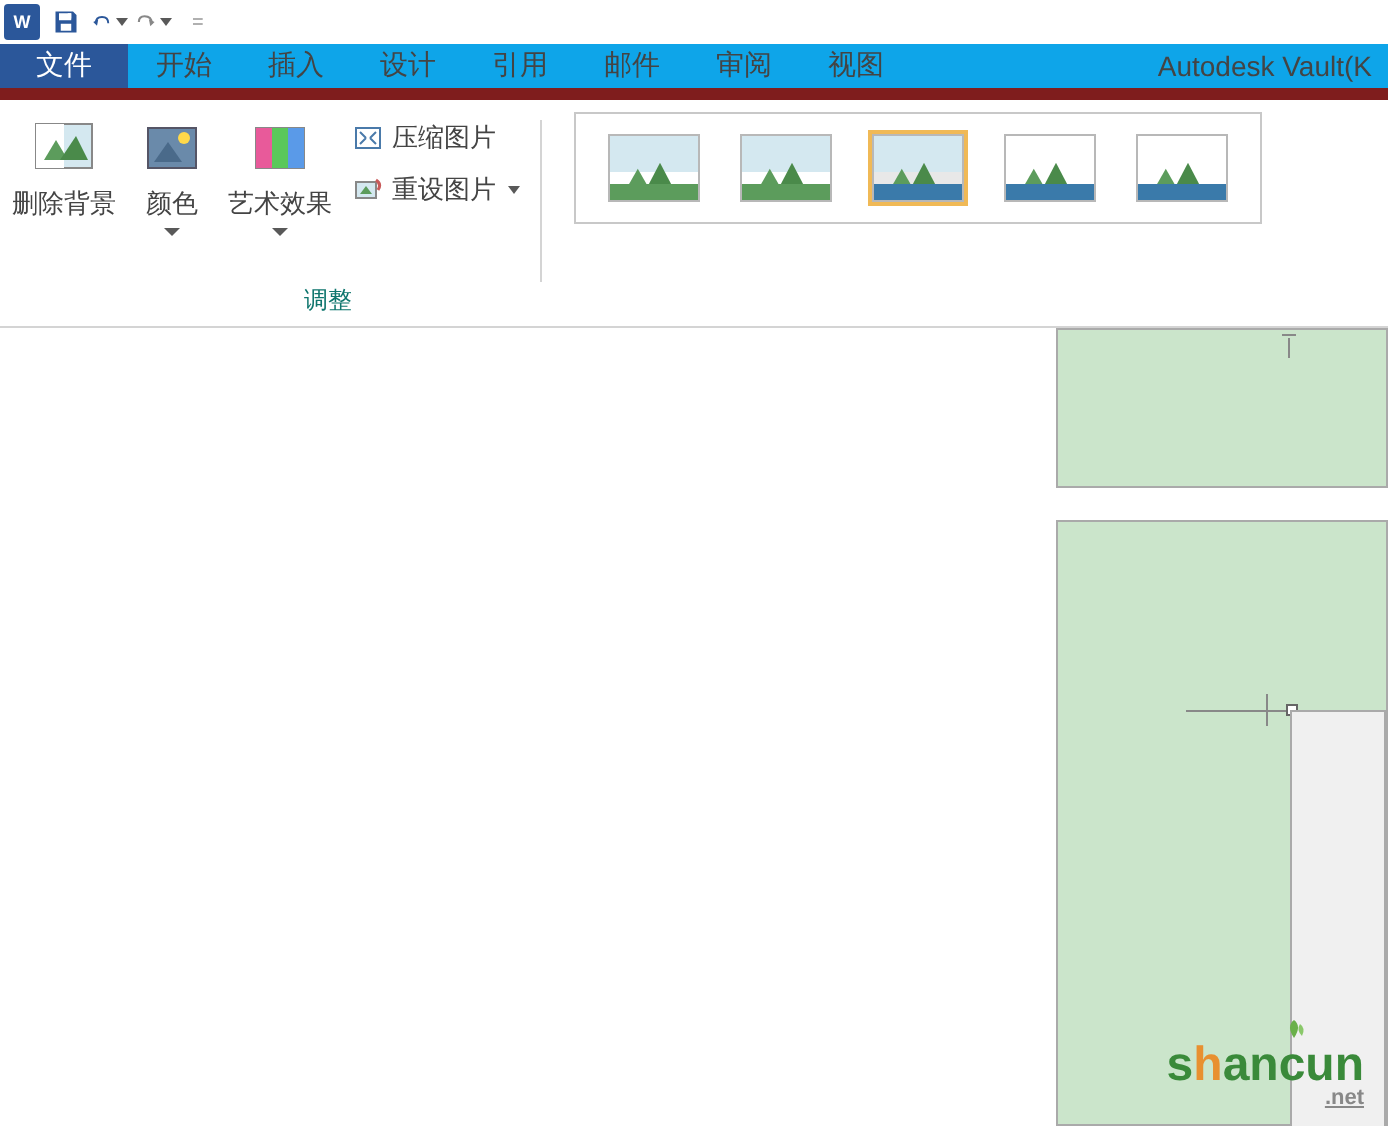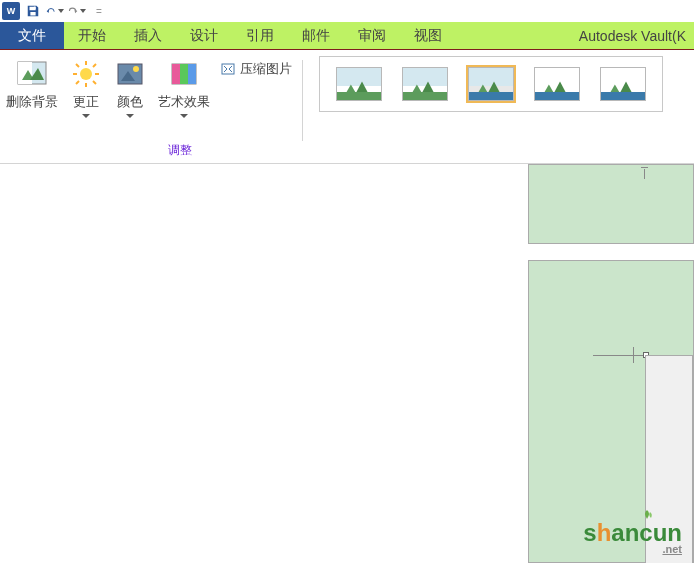--- a/index.html
+++ b/index.html
@@ -6,30 +6,30 @@
     body { width: 694px; height: 563px; background: #fff; overflow: hidden; position: relative; }
     
     .qat { height: 22px; background: #fff; display: flex; align-items: center; padding-left: 2px; gap: 4px; }
     .qat-icon { width: 18px; height: 18px; display: flex; align-items: center; justify-content: center; }
     .word-logo { width: 18px; height: 18px; background: #2b579a; color: #fff; font-size: 9px; font-weight: bold; display: flex; align-items: center; justify-content: center; border-radius: 2px; }
     .save-ico svg { width: 14px; height: 14px; }
     .undo-ico, .redo-ico { color: #2b579a; font-size: 14px; display: flex; align-items: center; }
     .undo-ico::after, .redo-ico::after { content: ''; border-left: 3px solid transparent; border-right: 3px solid transparent; border-top: 4px solid #595959; margin-left: 2px; }
     .qat-sep { color: #999; font-size: 10px; margin-left: 6px; }
     
-    .tabs { height: 28px; display: flex; align-items: stretch; background: #bef264; border-bottom: 1px solid #7f1d1d; }
+    .tabs { height: 28px; display: flex; align-items: stretch; background: #0ea5e9; border-bottom: 6px solid #7f1d1d; }
     .tab { padding: 0 14px; display: flex; align-items: center; font-size: 14px; color: #444; cursor: pointer; }
     .tab-file { background: #2b579a; color: #fff; padding: 0 18px; }
     .tab-vault { margin-left: auto; padding-right: 8px; }
     
     .ribbon { height: 114px; background: #fff; border-bottom: 1px solid #d4d4d4; display: flex; align-items: flex-start; padding-top: 6px; }
     
     .ribbon-group { display: flex; flex-direction: column; align-items: center; height: 100%; }
     .group-items { display: flex; align-items: flex-start; }
-    .group-label { font-size: 12px; color: #6d28d9; margin-top: auto; padding-bottom: 4px; }
+    .group-label { font-size: 12px; color: #0f766e; margin-top: auto; padding-bottom: 4px; }
     
     .big-btn { display: flex; flex-direction: column; align-items: center; padding: 2px 6px; cursor: pointer; }
     .big-btn .icon-slot { width: 32px; height: 32px; display: flex; align-items: center; justify-content: center; }
     .big-btn .btn-label { font-size: 13px; color: #444; margin-top: 4px; text-align: center; line-height: 1.2; }
     .big-btn .dd-arrow { width: 0; height: 0; border-left: 4px solid transparent; border-right: 4px solid transparent; border-top: 4px solid #595959; margin-top: 4px; }
     
     .small-btns { display: flex; flex-direction: column; gap: 4px; padding: 2px 4px; justify-content: flex-end; }
     .small-btn { display: flex; align-items: center; gap: 4px; font-size: 13px; color: #444; cursor: pointer; height: 22px; }
     .small-btn .si { width: 16px; height: 16px; display: flex; align-items: center; justify-content: center; }
     .small-btn .dd-arrow { width: 0; height: 0; border-left: 3px solid transparent; border-right: 3px solid transparent; border-top: 4px solid #595959; margin-left: 2px; }
@@ -115,39 +115,20 @@
         </svg>
     </div>
     <div class="btn-label">删除背景</div>
   </div>
 
   <div class="ribbon-group">
     <div class="group-items">
       <div class="big-btn">
         <div class="icon-slot">
           <svg width="30" height="30" viewBox="0 0 30 30">
-              <circle cx="15" cy="15" r="6" fill="#ffd94a"></circle>
-              <g stroke="#ffb030" stroke-width="2">
-                <line x1="15" y1="2" x2="15" y2="6"></line>
-                <line x1="15" y1="24" x2="15" y2="28"></line>
-                <line x1="2" y1="15" x2="6" y2="15"></line>
-                <line x1="24" y1="15" x2="28" y2="15"></line>
-                <line x1="5" y1="5" x2="8" y2="8"></line>
-                <line x1="22" y1="22" x2="25" y2="25"></line>
-                <line x1="25" y1="5" x2="22" y2="8"></line>
-                <line x1="5" y1="25" x2="8" y2="22"></line>
-              </g>
-            </svg>
-        </div>
-        <div class="btn-label">更正</div>
-        <div class="dd-arrow"></div>
-      </div>
-      <div class="big-btn">
-        <div class="icon-slot">
-          <svg width="30" height="30" viewBox="0 0 30 30">
               <rect x="3" y="5" width="24" height="20" fill="#6a8aaa" stroke="#556"></rect>
               <path fill="#4a6a8a" d="M6 22 L13 12 L20 22 Z"></path>
               <circle cx="21" cy="10" r="3" fill="#ffd94a"></circle>
             </svg>
         </div>
         <div class="btn-label">颜色</div>
         <div class="dd-arrow"></div>
       </div>
       <div class="big-btn">
         <div class="icon-slot">
@@ -164,20 +145,31 @@
       <div class="small-btns">
         <div class="small-btn">
           <span class="si">
               <svg width="16" height="16" viewBox="0 0 16 16">
                 <rect x="2" y="3" width="12" height="10" fill="none" stroke="#4a7aaa"></rect>
                 <path stroke="#4a7aaa" fill="none" d="M4 5 L7 8 M4 11 L7 8 M12 5 L9 8 M12 11 L9 8"></path>
               </svg>
             </span>
           <span>压缩图片</span>
         </div>
+        <div class="small-btn">
+          <span class="si">
+              <svg width="16" height="16" viewBox="0 0 16 16">
+                <rect x="2" y="4" width="10" height="8" fill="#d4e8f0" stroke="#888"></rect>
+                <path fill="#5c9c5c" d="M4 10 L7 6 L10 10 Z"></path>
+                <path stroke="#c85a5a" stroke-width="1.5" fill="none" d="M12 3 Q15 5 13 8"></path>
+              </svg>
+            </span>
+          <span>重设图片</span>
+          <div class="dd-arrow"></div>
+        </div>
       </div>
     </div>
     <div class="group-label">调整</div>
   </div>
 
   <div class="sep"></div>
 
   <div class="styles-gallery">
     <div class="style-item s1">
         <div class="sky"></div>

